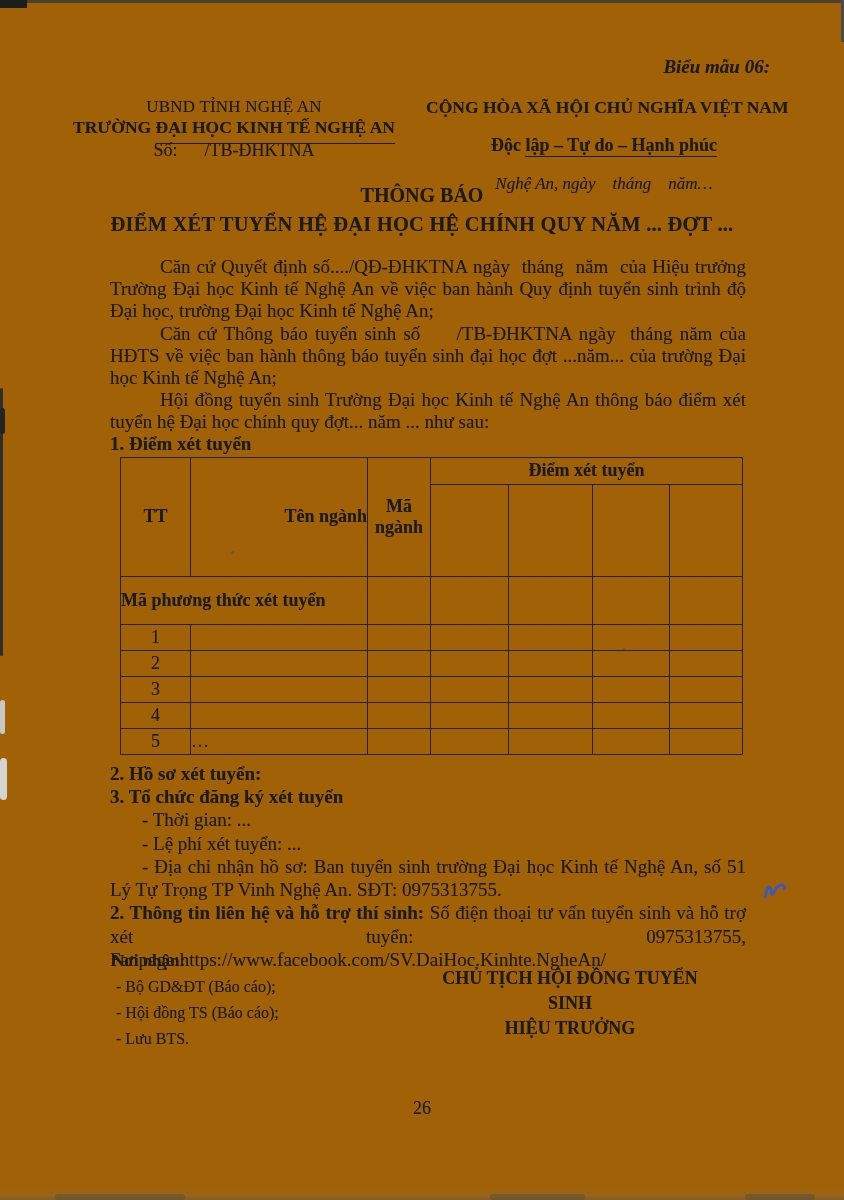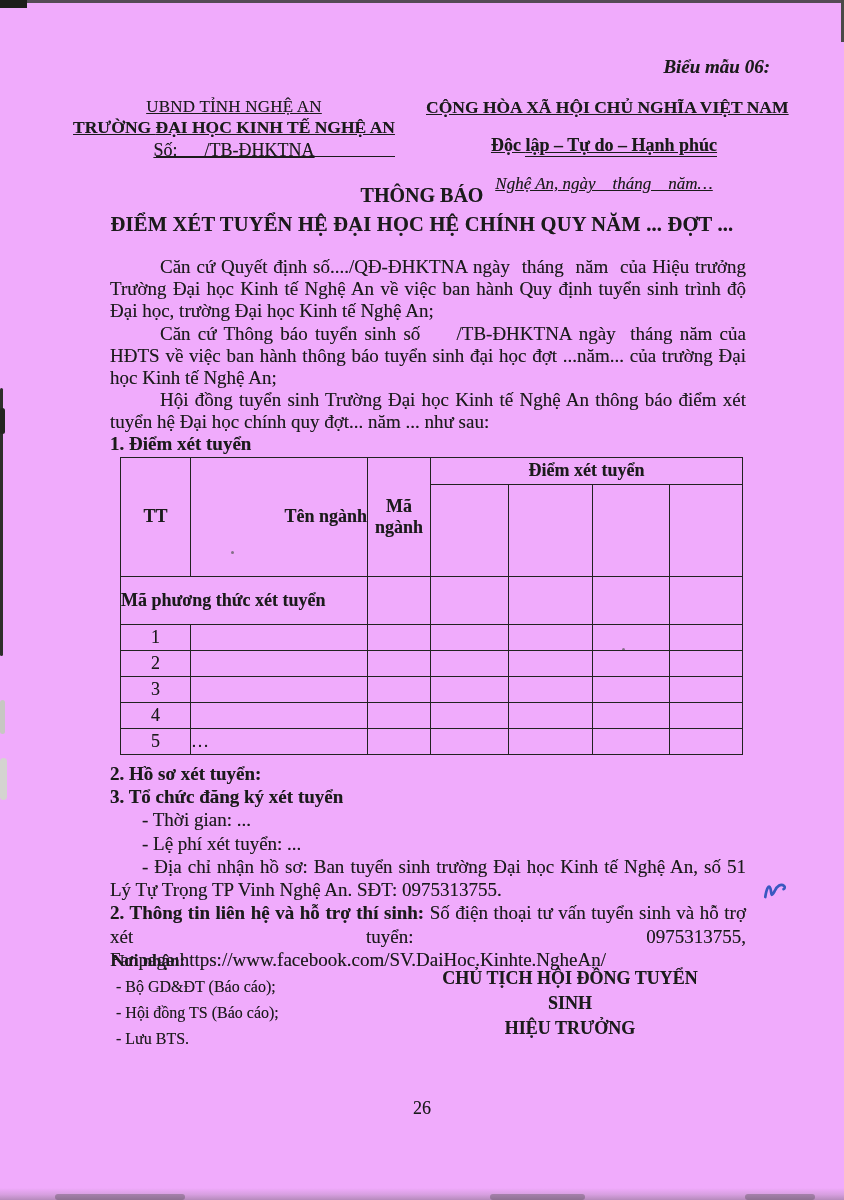--- a/index.html
+++ b/index.html
@@ -1,44 +1,44 @@
 <!DOCTYPE html>
 <html><head>
 <meta charset="utf-8">
 <style>
   html,body { margin:0; padding:0; background:#e8e8e6; }
   .page {
     position:relative; width:844px; height:1200px; margin:0 auto;
-    background:#f0abfc; overflow:hidden;
+    background:#a16207; overflow:hidden;
     font-family:"Liberation Serif","DejaVu Serif",serif;
     color:#1b1b1b;
     text-shadow:0 0 0.5px rgba(25,25,25,0.45);
   }
   
   .art { position:absolute; }
   .art-top-line { top:0; left:0; right:0; height:3px; background:#3a3a38; opacity:.85; }
   .art-top-left { top:0; left:0; width:27px; height:8px; background:#1d1d1b; }
   .art-top-right-tick { top:0; right:0; width:3px; height:42px; background:#4a4a48; }
   .art-left-line { top:388px; left:0; width:3px; height:268px; background:#2e2e2c; border-radius:2px; }
   .art-left-blob { top:408px; left:0; width:5px; height:26px; background:#242422; border-radius:3px; }
   .art-left-smudge1 { top:700px; left:0; width:5px; height:34px; background:#c7c7c3; border-radius:3px; }
   .art-left-smudge2 { top:758px; left:0; width:7px; height:42px; background:#d4d4d0; border-radius:4px; }
   .art-bottom-band { bottom:0; left:0; right:0; height:12px;
     background:linear-gradient(to bottom, rgba(120,120,118,0) 0%, rgba(110,110,108,0.20) 55%, rgba(85,85,83,0.38) 100%); }
   .art-bottom-smudge { bottom:0; height:6px; background:rgba(70,70,68,0.35); border-radius:3px; }
   .dot { position:absolute; width:3px; height:3px; background:#555; border-radius:50%; opacity:.7; }
   
   .form-label { position:absolute; top:56px; left:600px; width:170px; text-align:right;
     font-weight:bold; font-style:italic; font-size:19px; }
-  .header { position:absolute; top:97px; left:0; width:844px; display:flex;text-decoration:underline; }
+  .header { position:absolute; top:97px; left:0; width:844px; display:flex; }
   .h-left { width:336px; margin-left:66px; text-align:center; }
   .h-right { width:356px; margin-left:24px; text-align:center; }
   .h-left .l1 { font-size:17px; letter-spacing:.2px; }
   .h-left .l2 { font-size:17.5px; font-weight:bold; white-space:nowrap; }
-  .h-left .l2 .u { border-bottom:1.5px solid #1b1b1b; padding-bottom:19px; }
+  .h-left .l2 .u { border-bottom:1.5px solid #1b1b1b; padding-bottom:6px; }
   .h-left .l3 { font-size:18px; white-space:pre; margin-top:2px; }
   .h-right .l1 { font-size:17.5px; font-weight:bold; white-space:nowrap; }
   .h-right .l2 { font-size:18px; font-weight:bold; margin-top:17px; }
   .h-right .l2 .u { border-bottom:1.7px solid #1b1b1b; padding-bottom:1px; }
   .h-right .l3 { font-size:17px; font-style:italic; white-space:pre; margin-top:18px; }
   
   .title { position:absolute; top:184px; left:0; width:844px; text-align:center; }
   .title .t1 { font-size:20px; font-weight:bold; }
   .title .t2 { font-size:20.5px; font-weight:bold; margin-top:6px; letter-spacing:.2px; }
   

